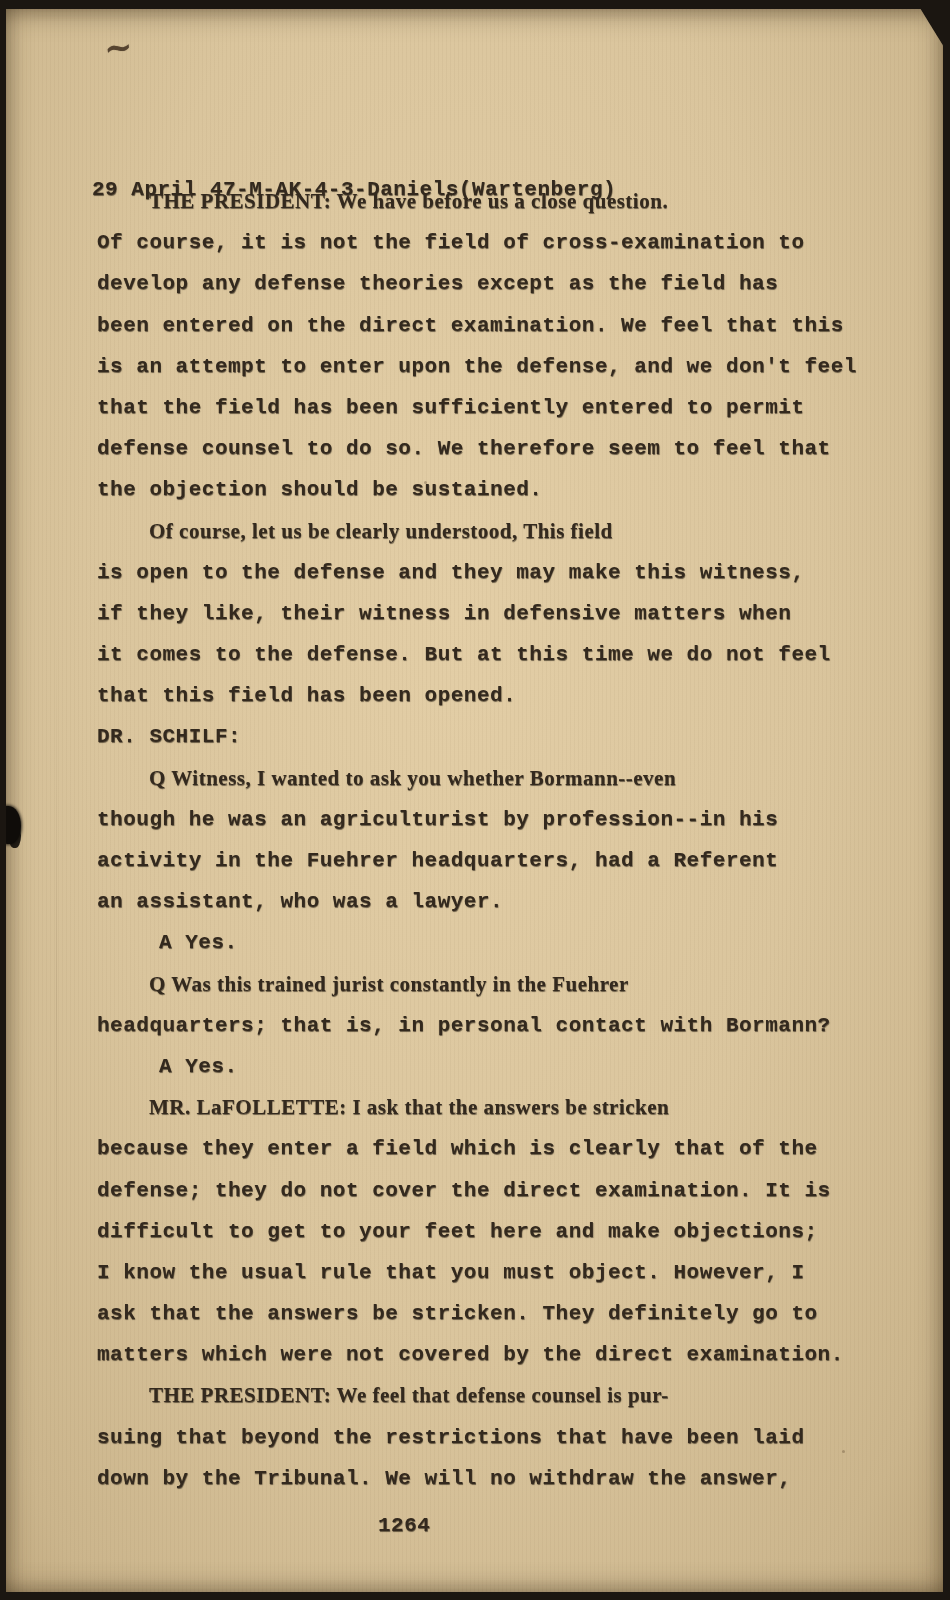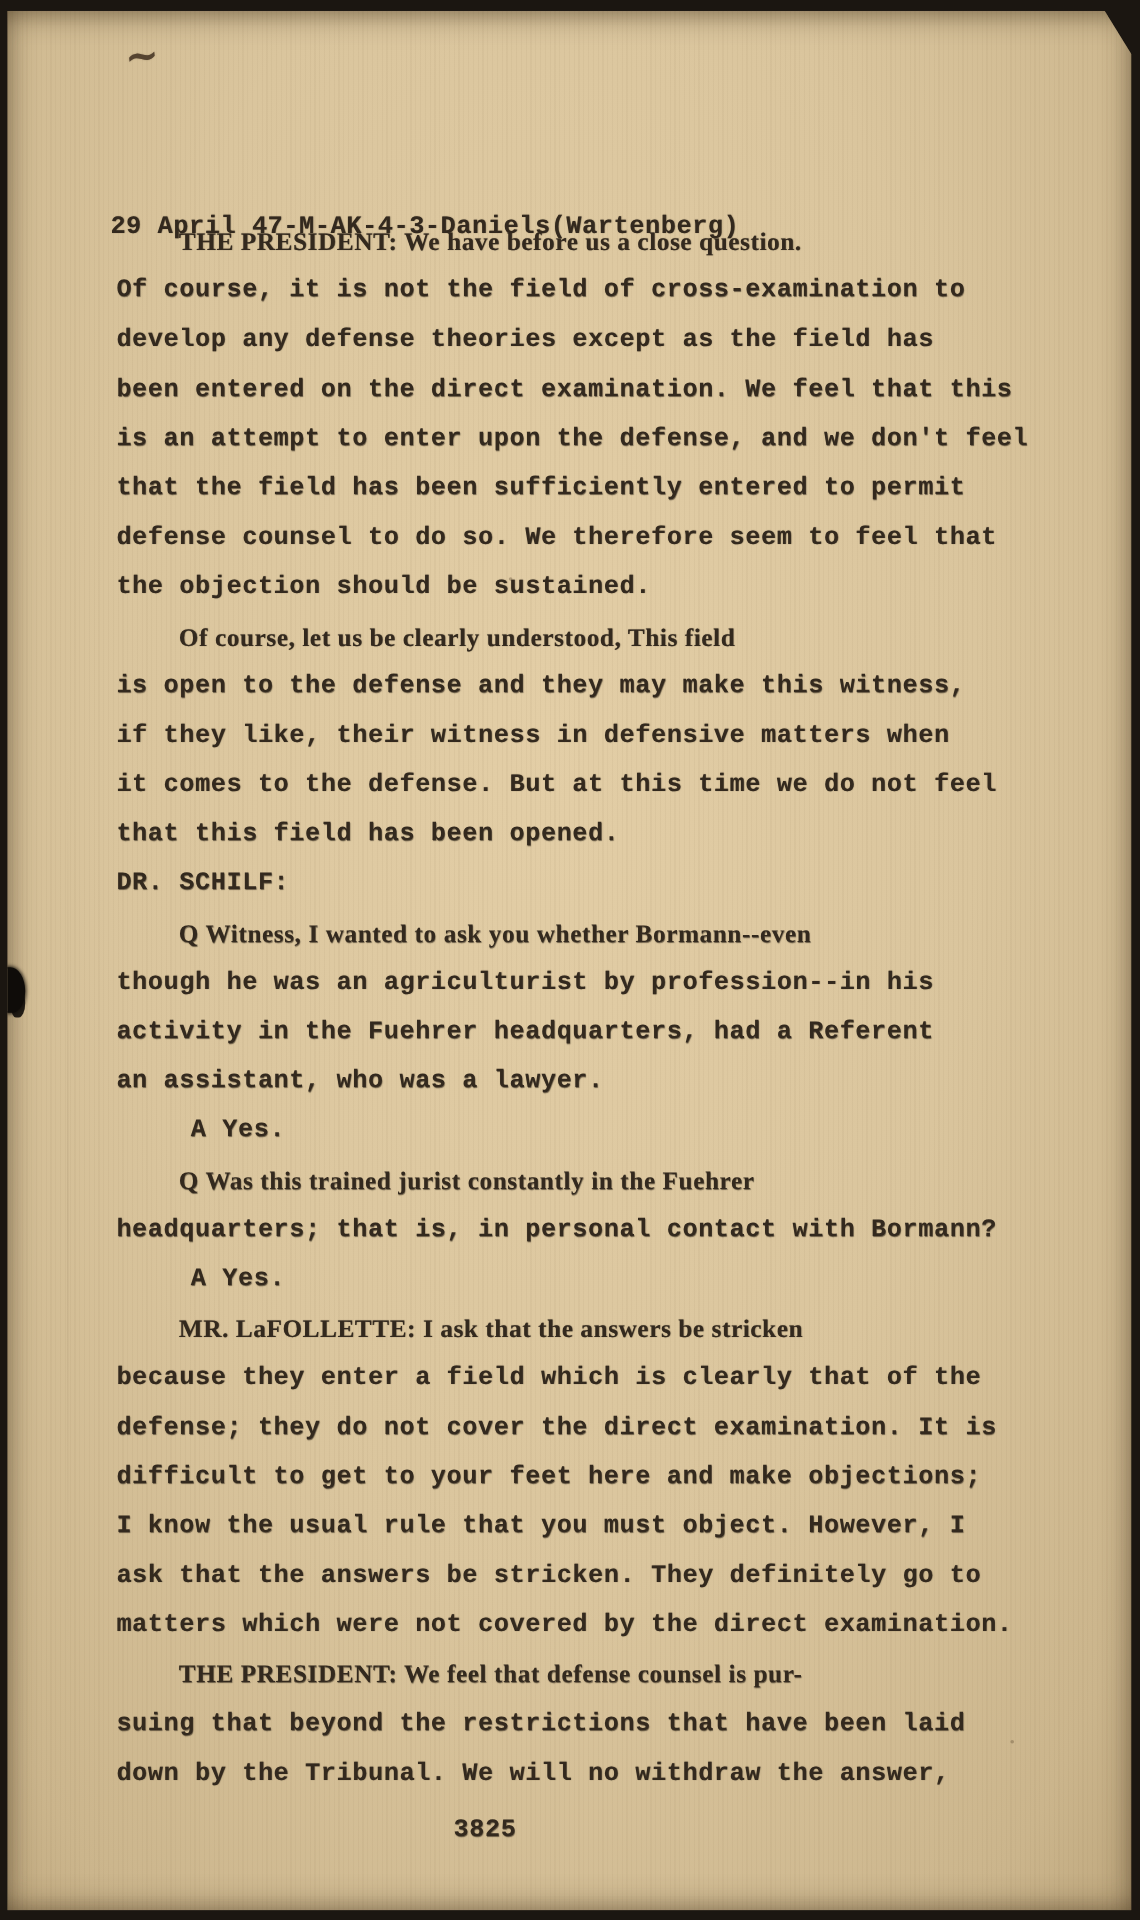--- a/index.html
+++ b/index.html
@@ -90,20 +90,20 @@
 <div class="paper">
 
   <div class="squiggle">~</div>
 
   <div class="header-block tw">
     <div class="h1">29 April 47-M-AK-4-3-Daniels(Wartenberg)</div>
   </div>
 
   <div class="body-block tw" id="body-lines"><div class="tline ind1">THE PRESIDENT: We have before us a close question.</div><div class="tline ind0">Of course, it is not the field of cross-examination to</div><div class="tline ind0">develop any defense theories except as the field has</div><div class="tline ind0">been entered on the direct examination. We feel that this</div><div class="tline ind0">is an attempt to enter upon the defense, and we don't feel</div><div class="tline ind0">that the field has been sufficiently entered to permit</div><div class="tline ind0">defense counsel to do so. We therefore seem to feel that</div><div class="tline ind0">the objection should be sustained.</div><div class="tline ind1">Of course, let us be clearly understood, This field</div><div class="tline ind0">is open to the defense and they may make this witness,</div><div class="tline ind0">if they like, their witness in defensive matters when</div><div class="tline ind0">it comes to the defense. But at this time we do not feel</div><div class="tline ind0">that this field has been opened.</div><div class="tline ind0">DR. SCHILF:</div><div class="tline ind1">Q Witness, I wanted to ask you whether Bormann--even</div><div class="tline ind0">though he was an agriculturist by profession--in his</div><div class="tline ind0">activity in the Fuehrer headquarters, had a Referent</div><div class="tline ind0">an assistant, who was a lawyer.</div><div class="tline ind2">A Yes.</div><div class="tline ind1">Q Was this trained jurist constantly in the Fuehrer</div><div class="tline ind0">headquarters; that is, in personal contact with Bormann?</div><div class="tline ind2">A Yes.</div><div class="tline ind1">MR. LaFOLLETTE: I ask that the answers be stricken</div><div class="tline ind0">because they enter a field which is clearly that of the</div><div class="tline ind0">defense; they do not cover the direct examination. It is</div><div class="tline ind0">difficult to get to your feet here and make objections;</div><div class="tline ind0">I know the usual rule that you must object. However, I</div><div class="tline ind0">ask that the answers be stricken. They definitely go to</div><div class="tline ind0">matters which were not covered by the direct examination.</div><div class="tline ind1">THE PRESIDENT: We feel that defense counsel is pur-</div><div class="tline ind0">suing that beyond the restrictions that have been laid</div><div class="tline ind0">down by the Tribunal. We will no withdraw the answer,</div></div>
 
-  <div class="pagenum tw">3825</div>
+  <div class="pagenum tw">1264</div>
 
   <div class="ink-blot"></div>
 
   <div class="speck" style="left:418px; top:472px; width:3px; height:3px;"></div>
   <div class="speck" style="left:836px; top:1441px; width:3px; height:3px;"></div>
   <div class="speck" style="left:250px; top:1390px; width:2px; height:2px;"></div>
 </div>
 
 </body></html>

